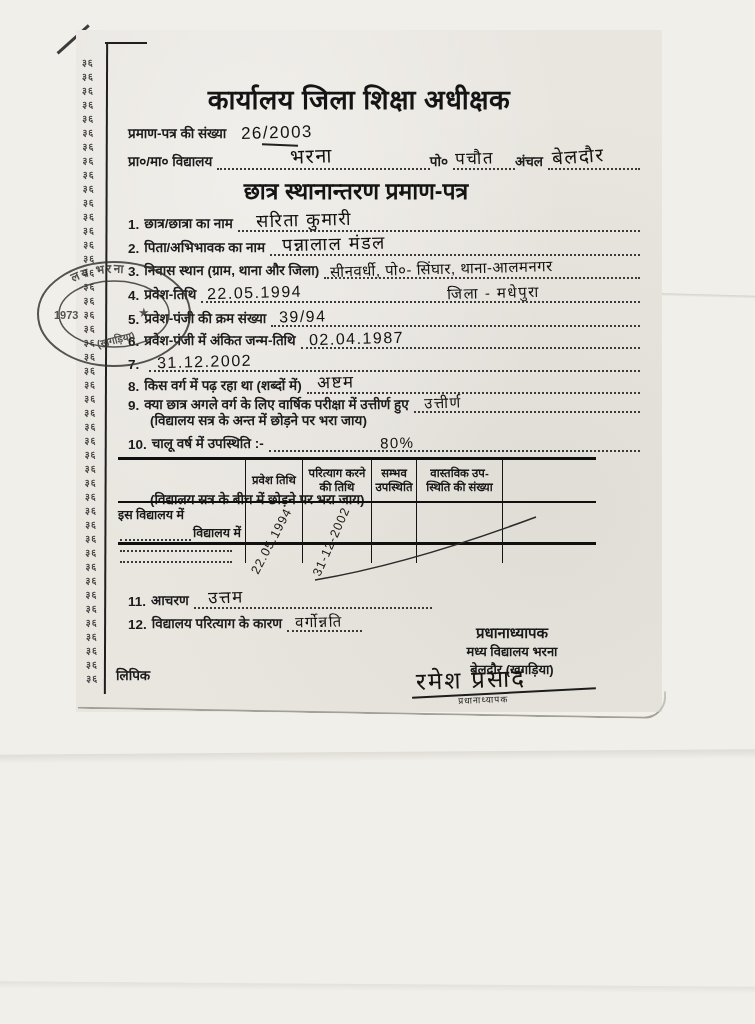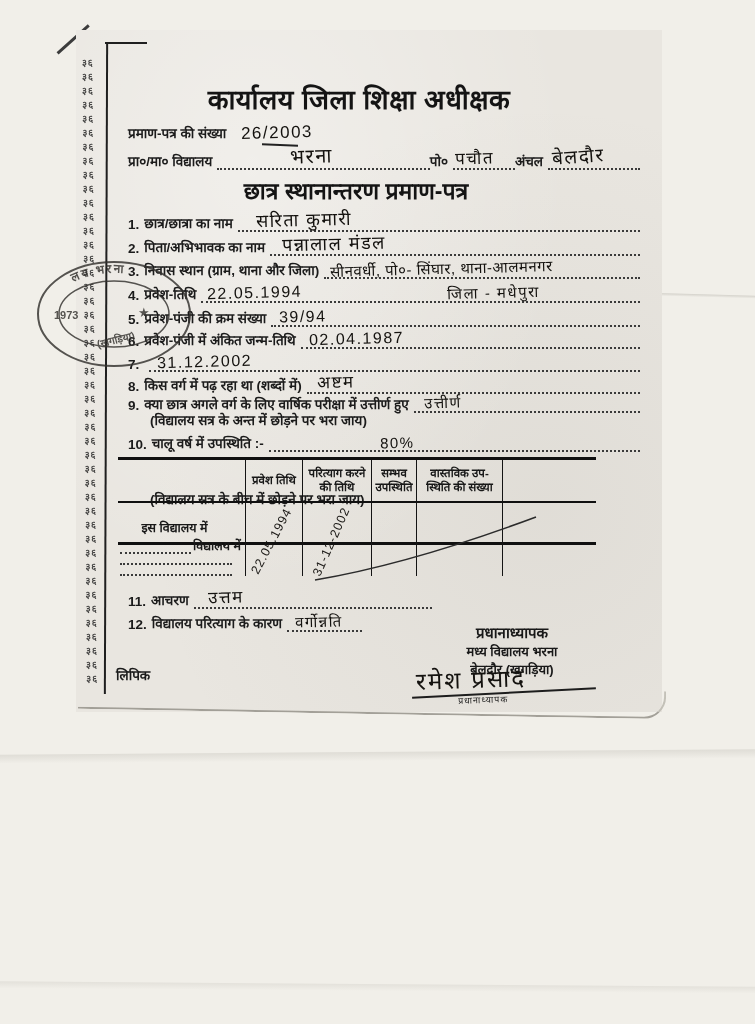--- a/index.html
+++ b/index.html
@@ -46,21 +46,21 @@
   .tbl {
     position:absolute; left:42px; top:427px; width:478px; height:88px;
     border-top:3px solid #101010; border-bottom:3px solid #101010;
     display:grid; grid-template-columns:127px 57px 69px 45px 86px 1fr;
     grid-template-rows:43px 1fr;
   }
   .tc { border-left:1.5px solid #141414; }
   .tc.first { border-left:none; }
   .th { border-bottom:2.5px solid #101010; display:flex; align-items:center; justify-content:center; text-align:center; font-size:11.5px; font-weight:700; line-height:1.15; padding:1px 2px; }
   .tb { position:relative; }
-  .rl1 { text-align:center; padding:16px 14px 0 0; font-size:12.5px; font-weight:600; }
+  .rl1 { text-align:left; padding:3px 14px 0 0; font-size:12.5px; font-weight:600; }
   .rl2 { display:flex; align-items:flex-end; font-size:12.5px; font-weight:600; padding:0 4px 0 2px; height:18px; }
   .rl2 .lead { flex:1; border-bottom:2px dotted #3a3a3a; margin-right:2px; height:14px; }
   .dotrow { margin:9px 10px 0 2px; border-bottom:2px dotted #3a3a3a; height:2px; width:112px; }
   .tbl-ink { position:absolute; inset:0; pointer-events:none; overflow:visible; }
   
   .sigblock { position:absolute; text-align:center; }
   .sig-title { font-size:15px; font-weight:700; }
   .sig-line { font-size:13px; font-weight:600; }
   .hw-sig { font-size:24px; letter-spacing:2px; color:#14120f; transform:rotate(-2deg); white-space:nowrap; }
   .hw-sub { font-size:9px; color:#1a1a1a; letter-spacing:1px; }

